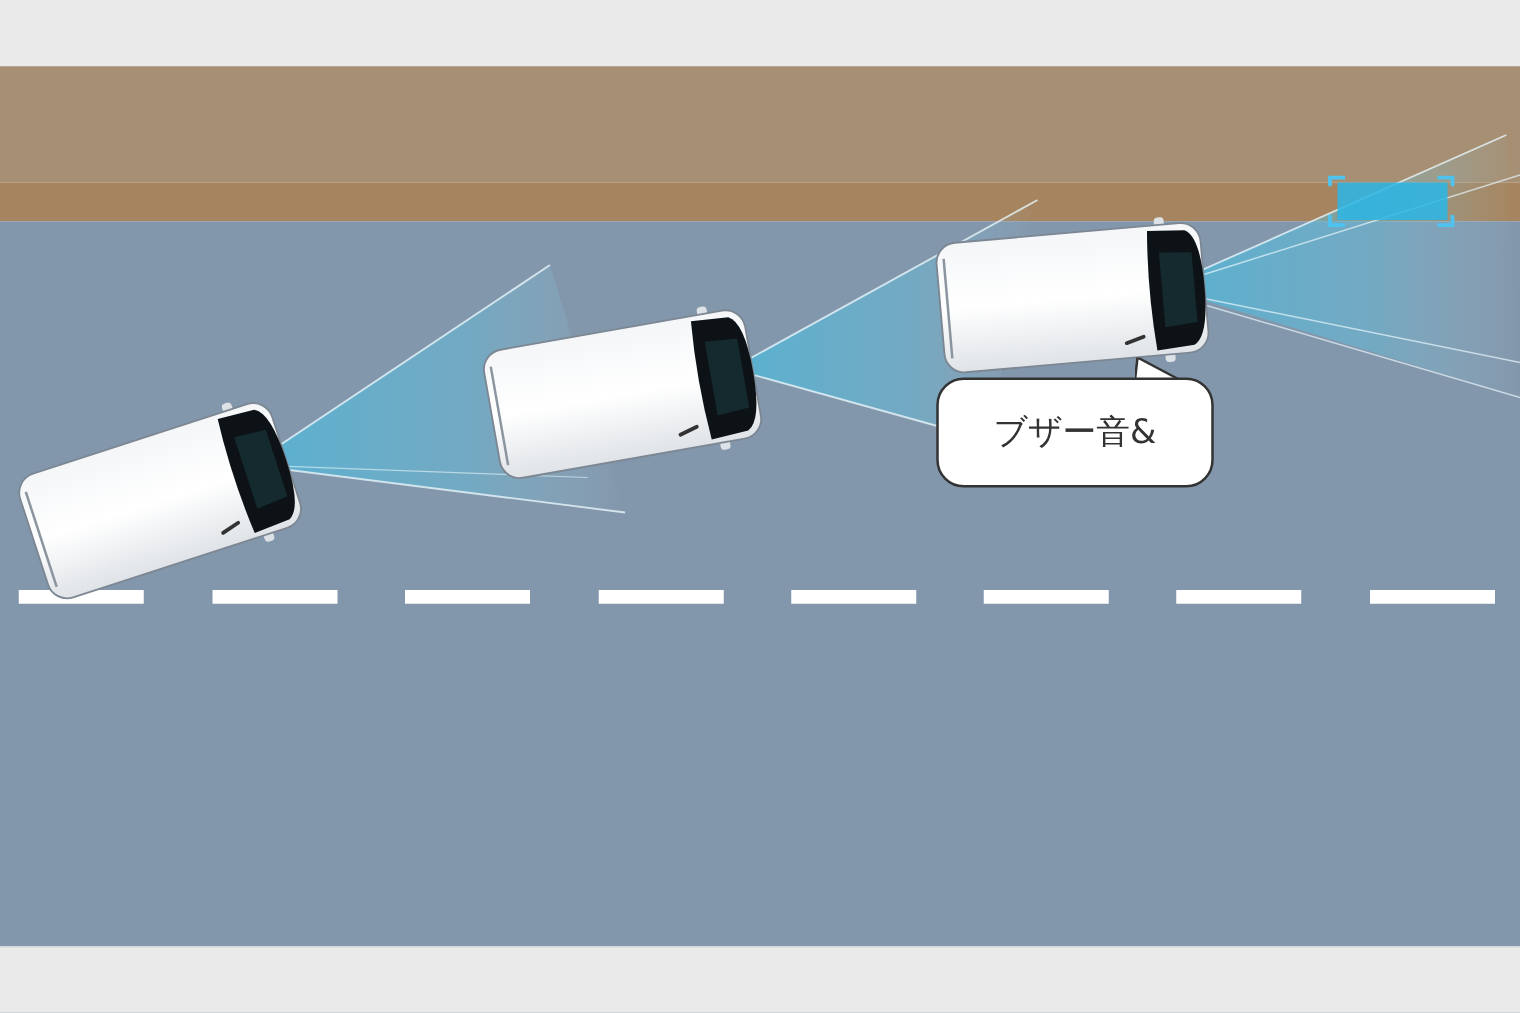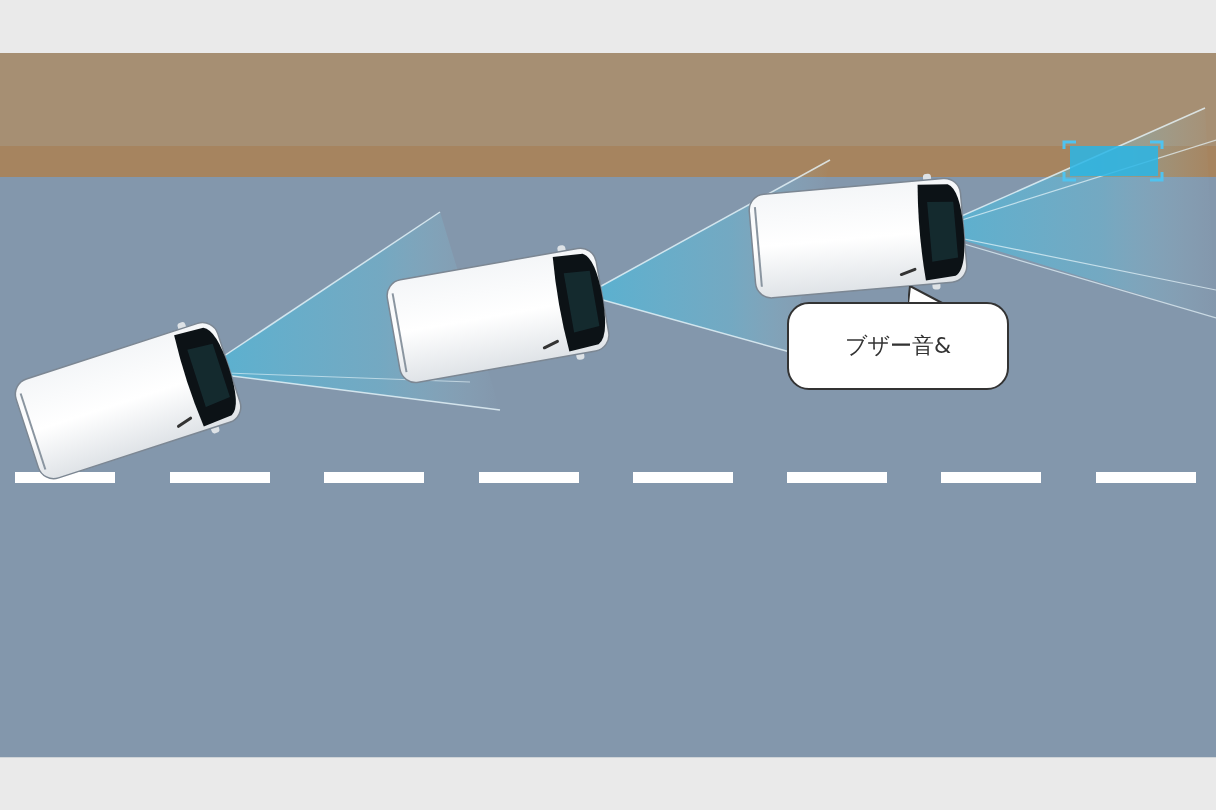--- a/index.html
+++ b/index.html
@@ -4,21 +4,21 @@
   <style>
     html, body { margin:0; padding:0; }
     body { width:1216px; height:810px; position:relative; overflow:hidden; background:#eaeaea; font-family:"DejaVu Sans", sans-serif; }
     .band { position:absolute; left:0; width:1216px; }
     #top-strip { top:0; height:53px; background:#eaeaea; }
     #sidewalk { top:53px; height:93px; background:#a68f73; }
     #curb { top:146px; height:31px; background:#a6845f; }
     #road { top:177px; height:580px; background:#8397ac; }
     #bottom-strip { top:757px; height:53px; background:#eaeaea; border-top:1px solid #cfd4d8; }
     svg.scene { position:absolute; left:0; top:0; }
-    .bubble { position:absolute; left:787px; top:302px; width:222px; height:88px; background:#fff; border:2px solid #333; border-radius:22px; box-sizing:border-box; display:flex; flex-direction:column; align-items:center; justify-content:center; color:#333; font-size:22px; line-height:30px; }
+    .bubble { position:absolute; left:749px; top:302px; width:222px; height:88px; background:#fff; border:2px solid #333; border-radius:22px; box-sizing:border-box; display:flex; flex-direction:column; align-items:center; justify-content:center; color:#333; font-size:27px; line-height:30px; }
     .bubble-tail { position:absolute; left:908px; top:286px; }
   </style>
 </head>
 <body>
 
 <div class="band" id="top-strip"></div>
 <div class="band" id="sidewalk"></div>
 <div class="band" id="curb"></div>
 <div class="band" id="road"></div>
 <div class="band" id="bottom-strip"></div>

